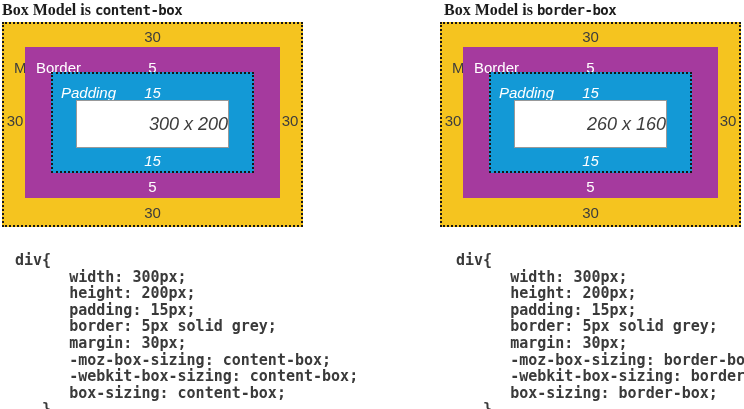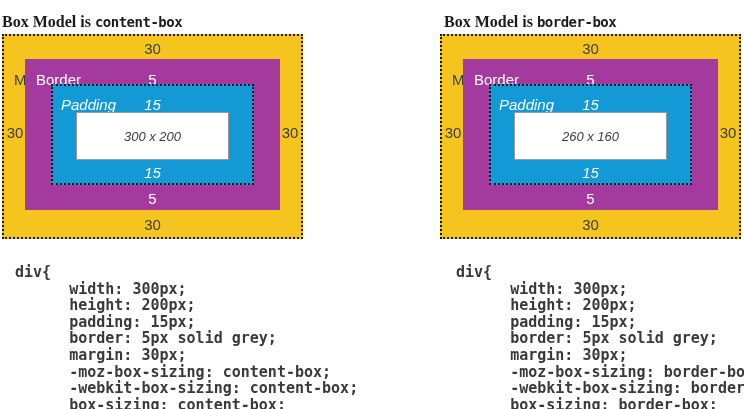--- a/index.html
+++ b/index.html
@@ -9,21 +9,21 @@
     --c-content:#FFFFFF;
     --ink-dark:#3D3D3D;
     --ink-title:#1C1C1C;
     --ink-code:#3A3A3A;
   }
   html,body{margin:0;padding:0;}
   body{
     width:744px;height:409px;position:relative;background:#fff;overflow:hidden;
     font-family:"Liberation Sans", sans-serif;
   }
-  .panel{position:absolute;top:12px;width:344px;height:382px;}
+  .panel{position:absolute;top:0;width:344px;height:382px;}
   #panel-left{left:2px;}
   #panel-right{left:440px;}
 
   .title{
     position:absolute;top:1px;left:0;white-space:nowrap;
     font-family:"Liberation Serif", serif;font-weight:bold;font-size:16px;
     color:var(--ink-title);letter-spacing:0px;
   }
   #panel-right .title{left:4px;}
   .title .mode{
@@ -36,22 +36,22 @@
     box-sizing:border-box;border:2px dotted #161616;background:var(--c-margin);
   }
   .mbox{position:absolute;left:21px;right:21px;top:23px;bottom:27px;background:var(--c-border);}
   .pbox{
     position:absolute;left:26px;right:26px;top:25px;bottom:25px;
     box-sizing:border-box;border:2px dotted #161616;background:var(--c-padding);font-style:italic;
   }
   .cbox{
     position:absolute;left:23px;right:23px;top:26px;bottom:23px;
     background:var(--c-content);border:1px solid #999;
-    display:flex;align-items:center;justify-content:center;
-    font-size:13px;color:var(--ink-dark);
+    display:flex;align-items:center;justify-content:flex-end;
+    font-size:18px;color:var(--ink-dark);
   }
 
   .lbl{position:absolute;font-size:15px;line-height:16px;white-space:nowrap;}
   .dark{color:var(--ink-dark);}
   .light{color:#fff;margin-top:9px;}
   .cnum{left:0;right:0;text-align:center;}
 
   
   .margin-label{left:10px;top:5px;margin-top:31px;}
   .margin-num-top{top:5px;}

